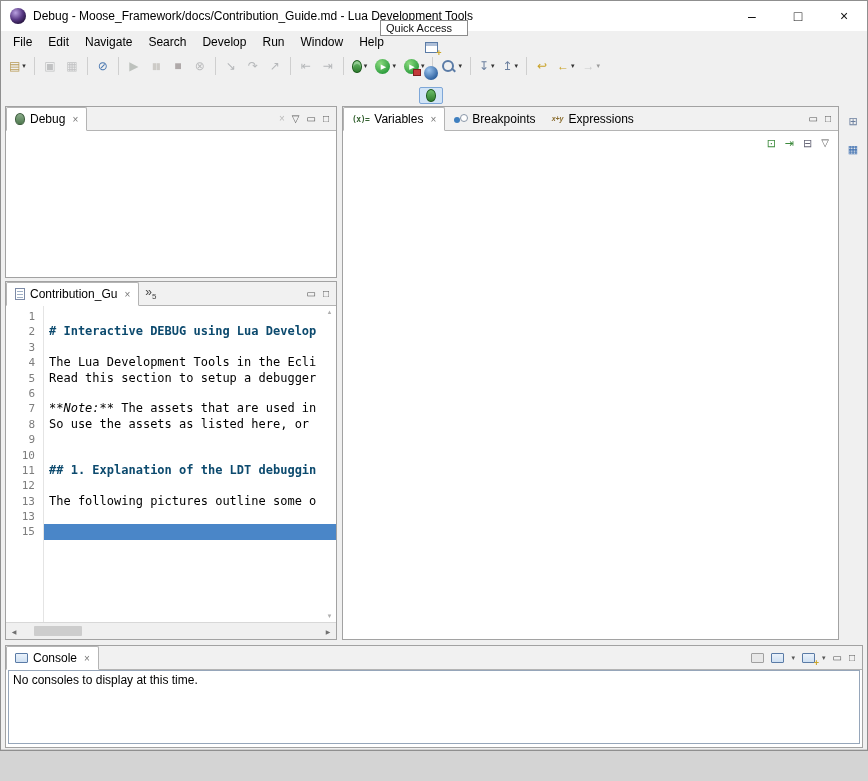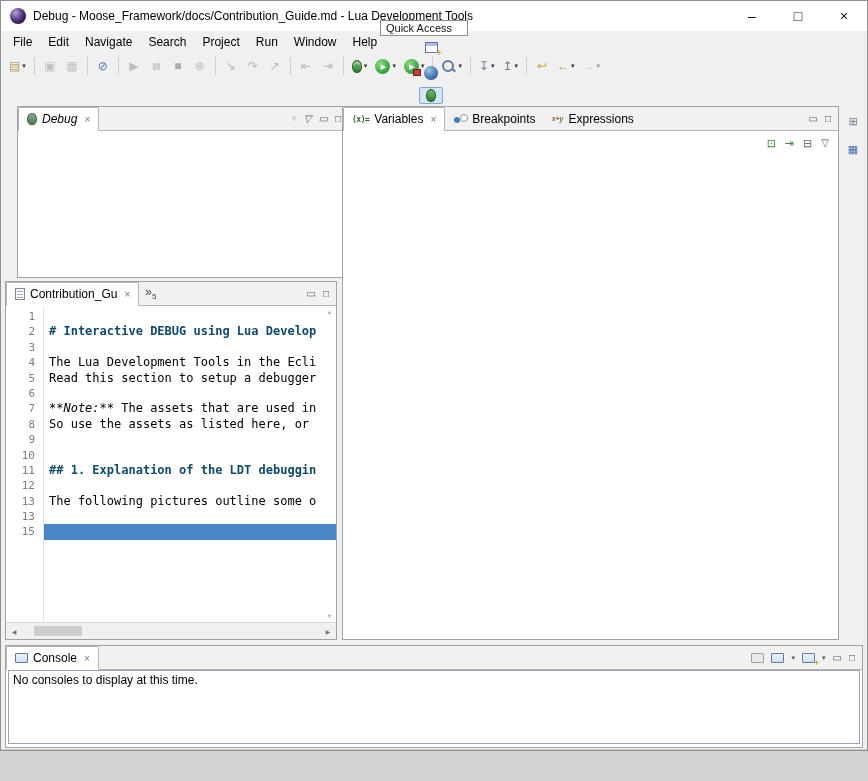--- a/index.html
+++ b/index.html
@@ -83,21 +83,21 @@
   .ti-variables{font-size:8px;font-weight:bold;color:#33602f;letter-spacing:-0.5px;font-family:"DejaVu Sans Mono",monospace;}
   .ti-breakpoints{position:relative;width:14px;height:12px;}
   .ti-breakpoints::before{content:"";position:absolute;left:1px;top:4px;width:6px;height:6px;border-radius:50%;background:#3f7fbf;}
   .ti-breakpoints::after{content:"";position:absolute;left:7px;top:1px;width:6px;height:6px;border-radius:50%;background:#fff;border:1px solid #8a97a8;}
   .ti-expressions::before{content:"x+y";font-size:7px;font-style:italic;color:#8a6d2f;font-weight:bold;}
   .mon,.ti-iconsole,.ti-console{width:13px;height:10px;border:1px solid #5a7ba6;border-radius:1px;
     background:linear-gradient(#eaf2fb,#cfe0f2);display:inline-block;position:relative;}
   .mon-gray{border-color:#a0a0a0;background:#e8e8e8;}
   .mon-plus::after{content:"+";position:absolute;right:-5px;bottom:-6px;color:#caa52a;font-size:9px;font-weight:bold;}
   
-  .debug-panel{left:16px;top:2px;width:332px;height:172px;font-style:italic;}
+  .debug-panel{left:4px;top:2px;width:332px;height:172px;}
   .panel-body{position:absolute;top:24px;left:0;right:0;bottom:0;background:#fff;}
   
   .editor-panel{left:4px;top:177px;width:332px;height:359px;}
   .ed-body{position:absolute;top:24px;left:0;right:0;bottom:17px;display:flex;overflow:hidden;
     background:#fff;font-family:"DejaVu Sans Mono",monospace;font-size:12px;line-height:15.4px;}
   .gutter{width:38px;flex:none;text-align:right;color:#7d7d7d;border-right:1px solid #e4e4e4;
     padding-top:3px;font-size:11px;}
   .ln{height:15.4px;padding-right:8px;}
   .codecol{flex:1;position:relative;padding-top:3px;overflow:hidden;}
   .code-line{height:15.4px;white-space:pre;padding-left:5px;}
@@ -149,21 +149,21 @@
       <div class="win-btn">□</div>
       <div class="win-btn">×</div>
     </div>
   </div>
 
   <div class="menubar" id="menubar">
       <div class="menu-item">File</div>
       <div class="menu-item">Edit</div>
       <div class="menu-item">Navigate</div>
       <div class="menu-item">Search</div>
-      <div class="menu-item">Project</div>
+      <div class="menu-item">Develop</div>
       <div class="menu-item">Run</div>
       <div class="menu-item">Window</div>
       <div class="menu-item">Help</div>
     </div>
 
   <div class="toolbar" id="toolbar">
       <button class="tb-btn tbi-new-wizard">
         <span class="tb-glyph" style="color: rgb(184, 154, 85);">▤</span>
         <span class="tb-dd">▾</span>
       </button>

